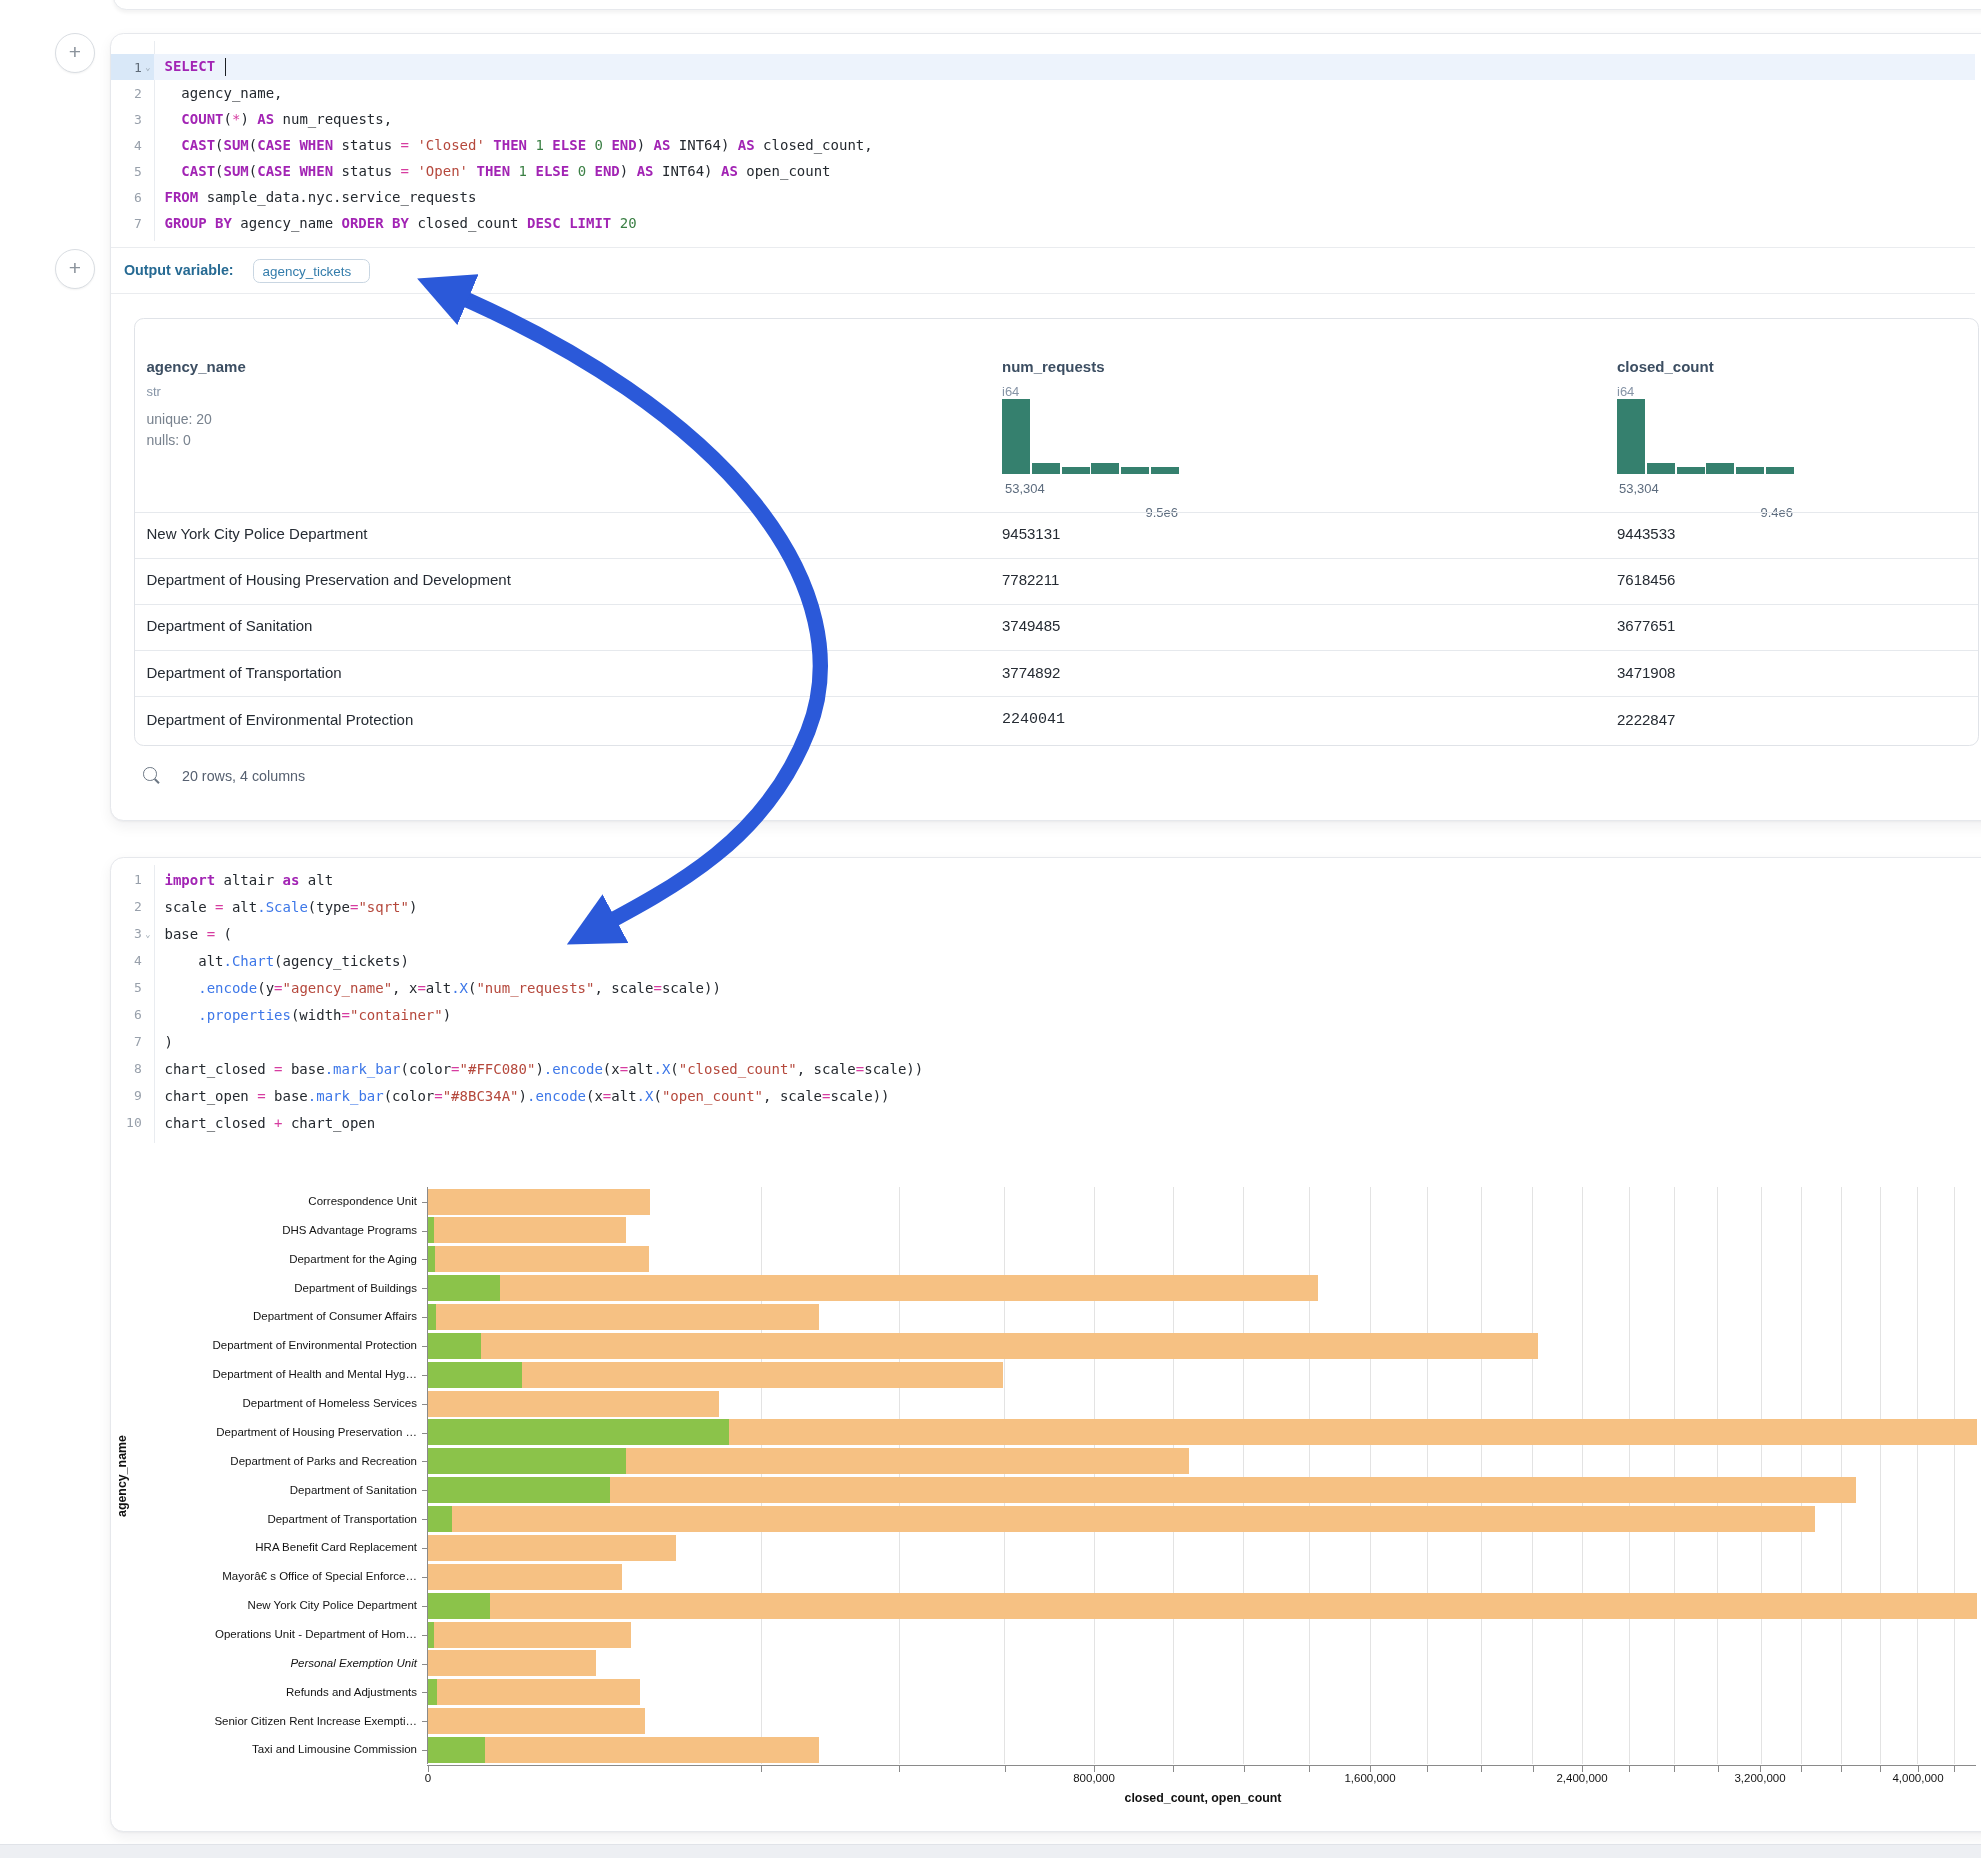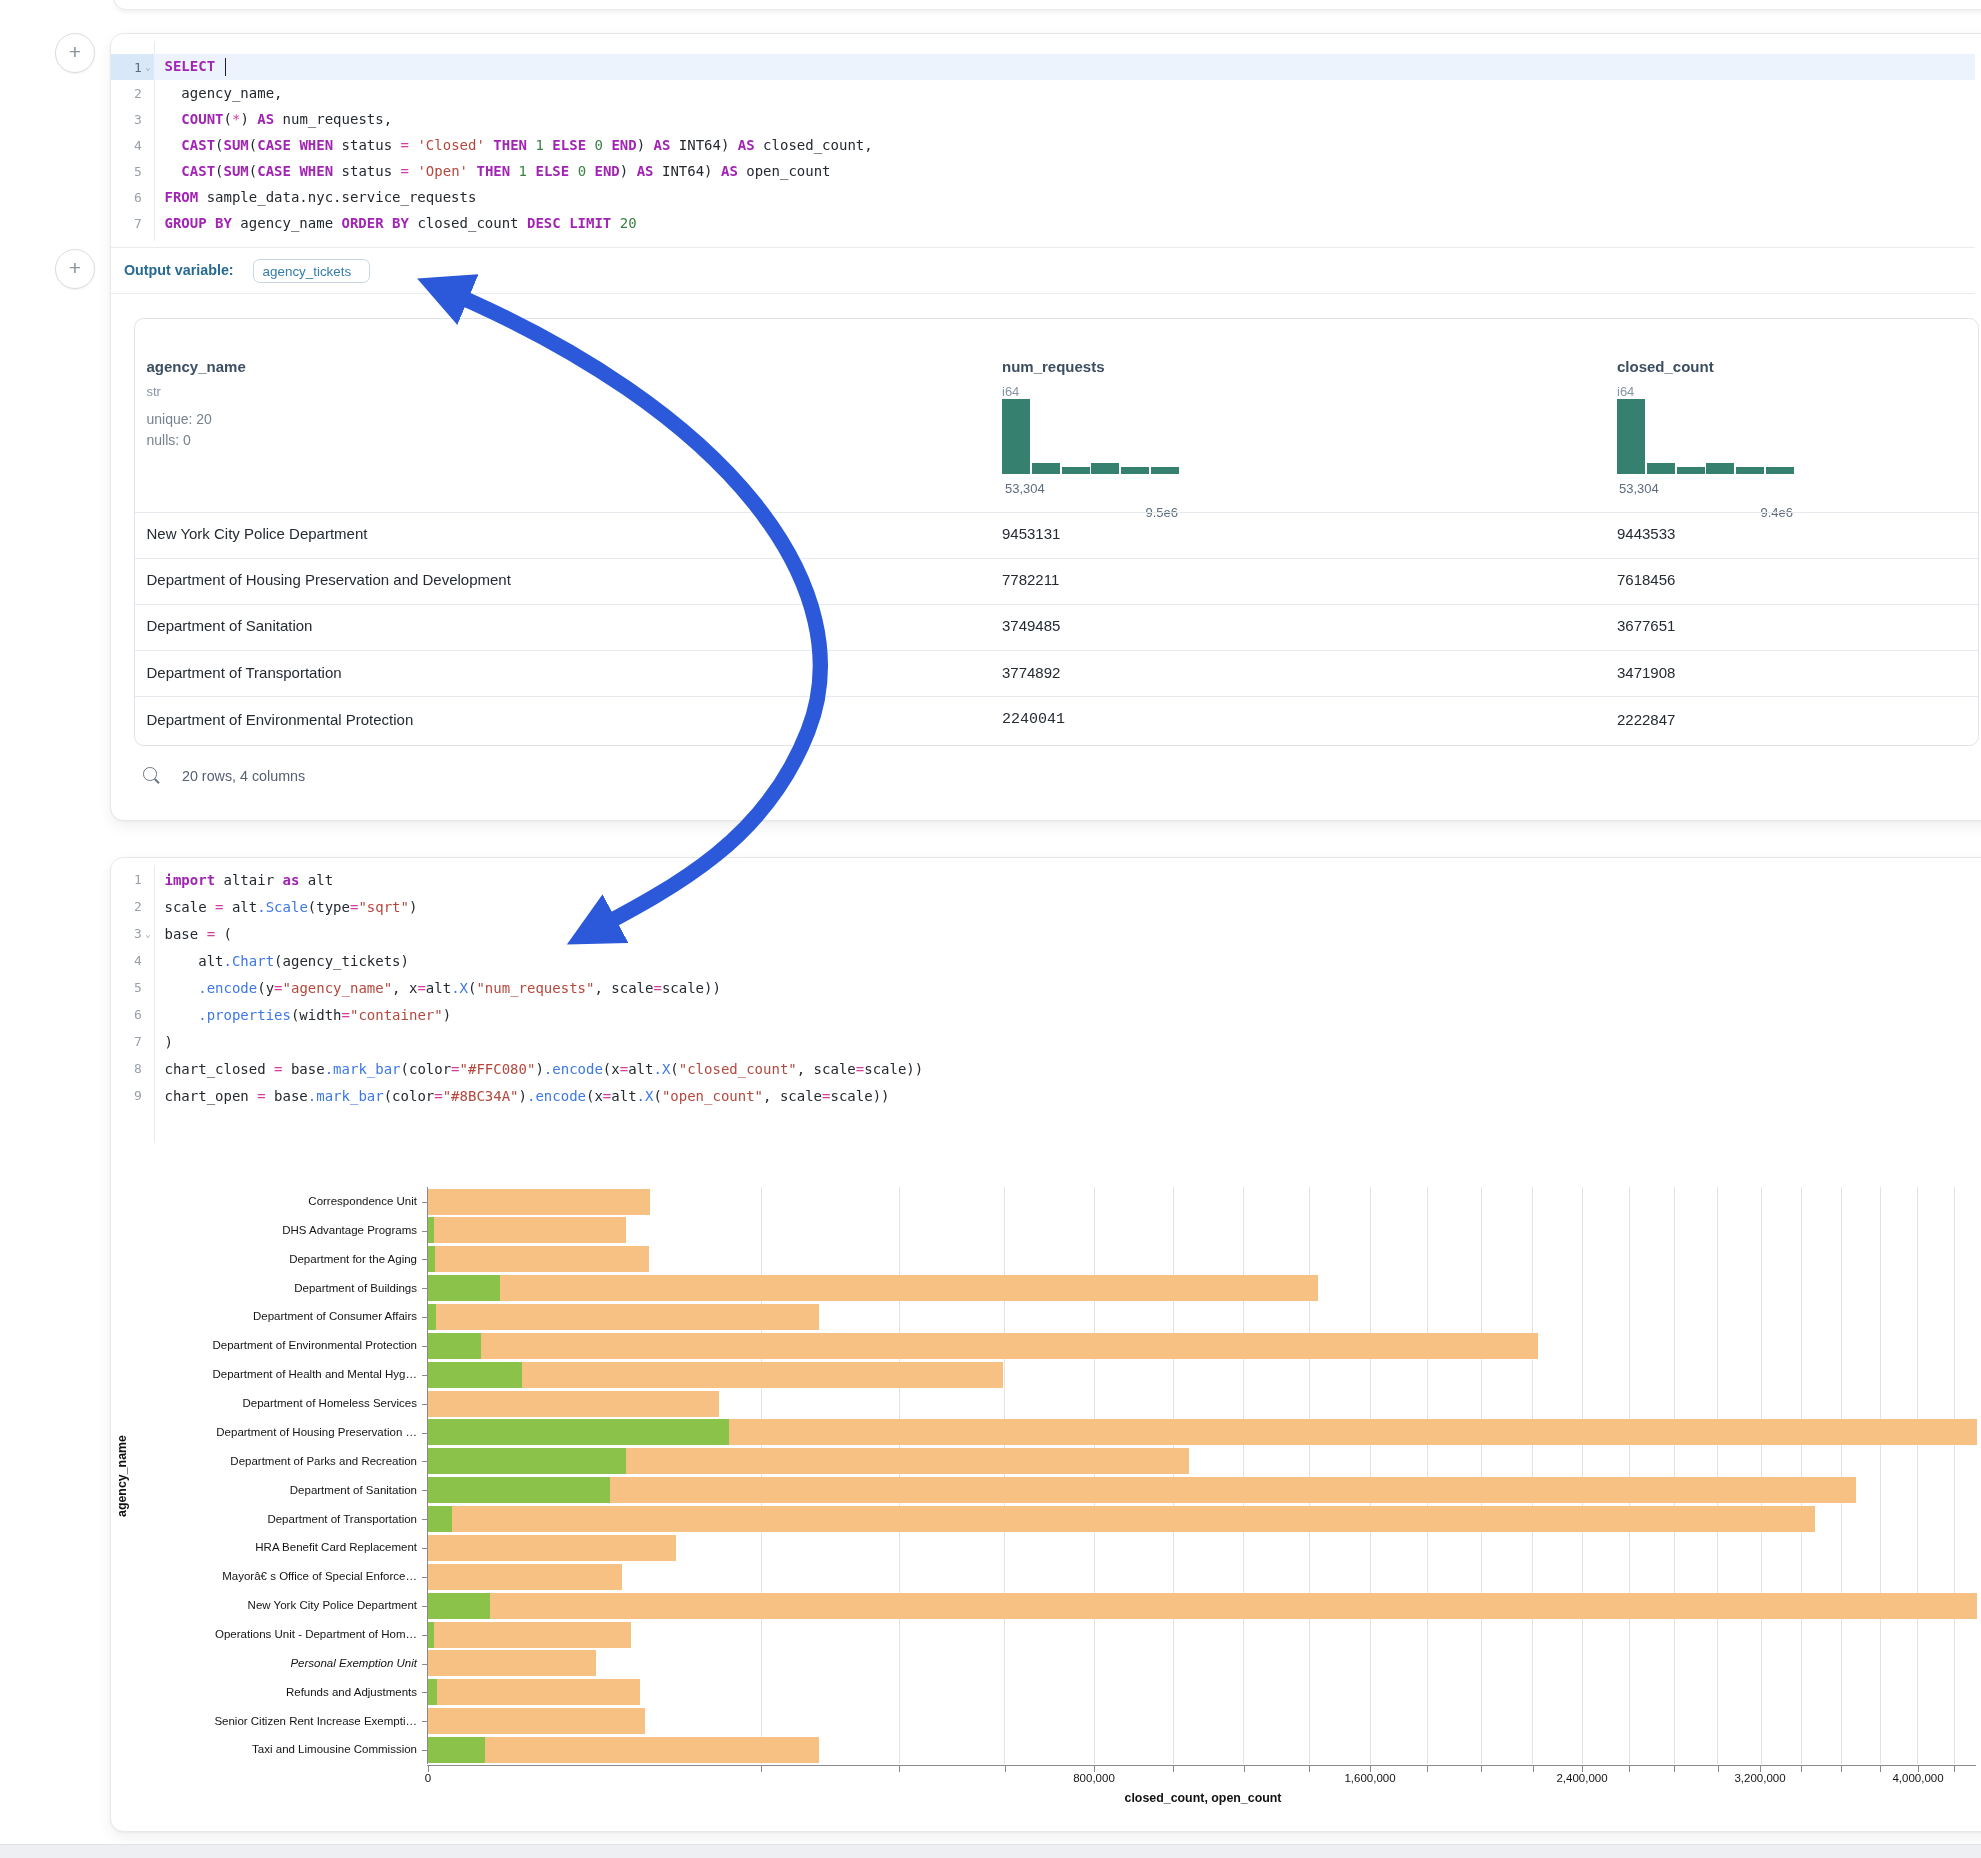--- a/index.html
+++ b/index.html
@@ -242,20 +242,27 @@
         <span class="fold"></span>
       </span>
       <span class="ctext"><span class="p">chart_closed </span><span class="o">=</span><span class="p"> base</span><span class="b">.mark_bar</span><span class="p">(color</span><span class="o">=</span><span class="s">"#FFC080"</span><span class="p">)</span><span class="b">.encode</span><span class="p">(x</span><span class="o">=</span><span class="p">alt</span><span class="b">.X</span><span class="p">(</span><span class="s">"closed_count"</span><span class="p">, scale</span><span class="o">=</span><span class="p">scale))</span></span>
     </div>
     <div class="crow">
       <span class="gut">
         <span class="lnum">9</span>
         <span class="fold"></span>
       </span>
       <span class="ctext"><span class="p">chart_open </span><span class="o">=</span><span class="p"> base</span><span class="b">.mark_bar</span><span class="p">(color</span><span class="o">=</span><span class="s">"#8BC34A"</span><span class="p">)</span><span class="b">.encode</span><span class="p">(x</span><span class="o">=</span><span class="p">alt</span><span class="b">.X</span><span class="p">(</span><span class="s">"open_count"</span><span class="p">, scale</span><span class="o">=</span><span class="p">scale))</span></span>
+    </div>
+    <div class="crow">
+      <span class="gut">
+        <span class="lnum">10</span>
+        <span class="fold"></span>
+      </span>
+      <span class="ctext"><span class="p">chart_closed </span><span class="o">+</span><span class="p"> chart_open</span></span>
     </div>
   </div>
 
 <div id="chart-ylabels">
     <div class="ylab" style="left: 130px; top: 1195px;">Correspondence Unit</div>
     <div class="ytick" style="left: 422px; top: 1202px;"></div>
     <div class="ylab" style="left: 130px; top: 1224px;">DHS Advantage Programs</div>
     <div class="ytick" style="left: 422px; top: 1231px;"></div>
     <div class="ylab" style="left: 130px; top: 1253px;">Department for the Aging</div>
     <div class="ytick" style="left: 422px; top: 1259px;"></div>

